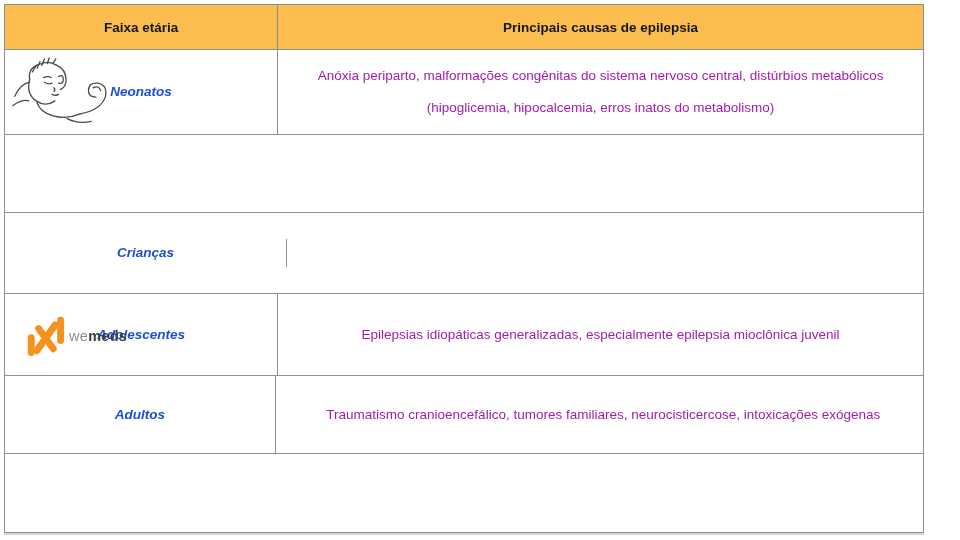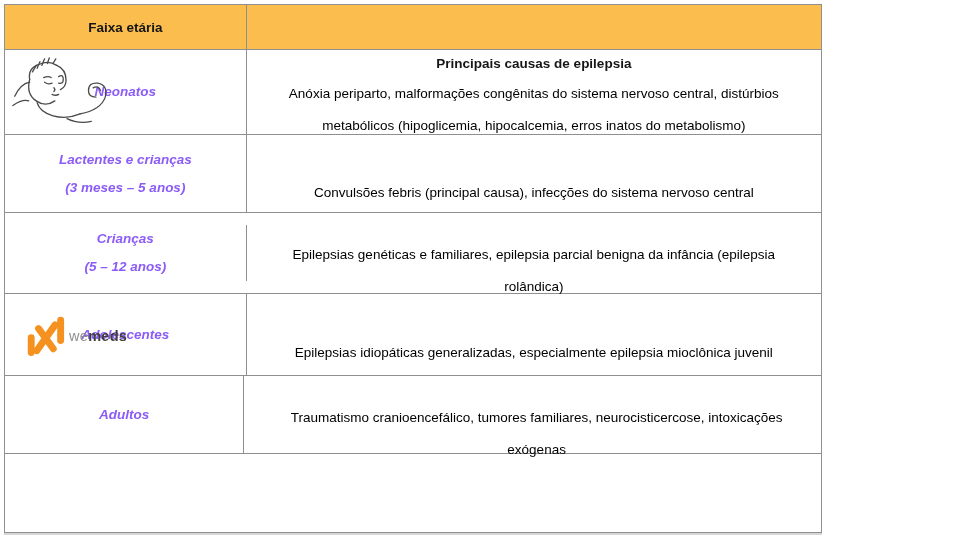--- a/index.html
+++ b/index.html
@@ -1,41 +1,41 @@
 <!DOCTYPE html>
 <html><head>
 <meta charset="utf-8">
 <style>
   * { box-sizing: border-box; margin: 0; padding: 0; }
   html, body { width: 960px; height: 540px; background: #ffffff;
     font-family: "Liberation Sans", sans-serif; overflow: hidden; }
 
   .table-wrap {
-    position: absolute; left: 4px; top: 4px; width: 818px;
+    position: absolute; left: 4px; top: 4px; width: 920px;
     border: 1px solid #8f8f8f;
     box-shadow: 0 2px 0 #d6d6d6;
     background: #ffffff;
   }
   .trow { display: flex; width: 100%; border-bottom: 1px solid #8f8f8f; }
   .trow:last-child { border-bottom: none; }
   .cell-left  { width: 282px; border-right: 1px solid #8f8f8f; position: relative;
                 display: flex; flex-direction: column; align-items: center; justify-content: center; }
   .cell-right { width: 665px; display: flex; align-items: center; justify-content: center;
-                padding: 22px 16px; margin-top: 36px; }
+                padding: 22px 16px; }
 
   .hrow { height: 45px; background: #FBBD4D; }
   .hcell { display: flex; align-items: center; justify-content: center;
            font-size: 13.5px; font-weight: bold; color: #161616; }
 
   .r1 { height: 85px; } .r2 { height: 78px; } .r3 { height: 81px; align-items: center; }
   .r4 { height: 82px; } .r5 { height: 78px; gap: 8px; } .r6 { height: 78px; }
 
   .age-label { font-size: 13.5px; font-weight: bold; font-style: italic;
-               color: #8b5cf6; text-align: center; line-height: 28px; }
-  .causes { font-size: 13.5px; color: #000000; text-align: center; line-height: 32px; }
+               color: #1d4ed8; text-align: center; line-height: 28px; }
+  .causes { font-size: 13.5px; color: #a21caf; text-align: center; line-height: 32px; }
 
   .cell-icon { position: absolute; left: 8px; top: 50%; transform: translateY(-50%); }
   .icon-baby   { left: 6px; }
   .icon-wemeds { left: 16px; display: flex; flex-direction: row; align-items: center; }
   .icon-idosa  { left: 20px; }
 
   .logo-text { font-size: 14.5px; letter-spacing: 0.3px; line-height: 14px; margin-top: 2px; }
   .logo-text .we   { color: #8f8f8f; font-weight: normal; }
   .logo-text .meds { color: #3f3f3f; font-weight: bold; }
 
@@ -71,36 +71,25 @@
         </svg>
       </span>
       <div class="age-label">Neonatos</div>
     </div>
     <div class="cell-right">
       <div class="causes">Anóxia periparto, malformações congênitas do sistema nervoso central, distúrbios metabólicos (hipoglicemia, hipocalcemia, erros inatos do metabolismo)</div>
     </div>
   </div>
 
   <div class="trow r2">
-    <div class="cell-left">
-      <div class="age-label">Lactentes e crianças</div>
-      <div class="age-label">(3 meses – 5 anos)</div>
-    </div>
-    <div class="cell-right">
-      <div class="causes">Convulsões febris (principal causa), infecções do sistema nervoso central</div>
-    </div>
   </div>
 
   <div class="trow r3">
     <div class="cell-left">
       <div class="age-label">Crianças</div>
-      <div class="age-label">(5 – 12 anos)</div>
-    </div>
-    <div class="cell-right">
-      <div class="causes">Epilepsias genéticas e familiares, epilepsia parcial benigna da infância (epilepsia rolândica)</div>
     </div>
   </div>
 
   <div class="trow r4">
     <div class="cell-left">
       <span class="cell-icon icon-wemeds">
         <svg width="48" height="46" viewBox="0 0 48 50" fill="none" stroke="#F5921F" stroke-width="7.5" stroke-linecap="round">
           <path d="M9,28 L9,44"></path>
           <path d="M15,42 L35,14"></path>
           <path d="M17,18 L33,40"></path>

